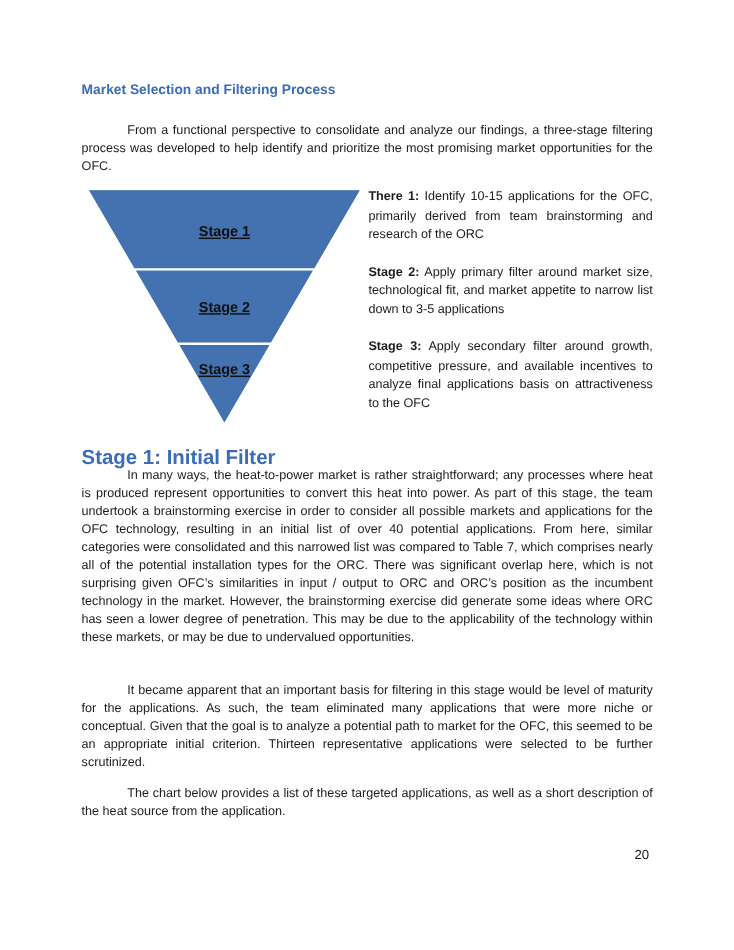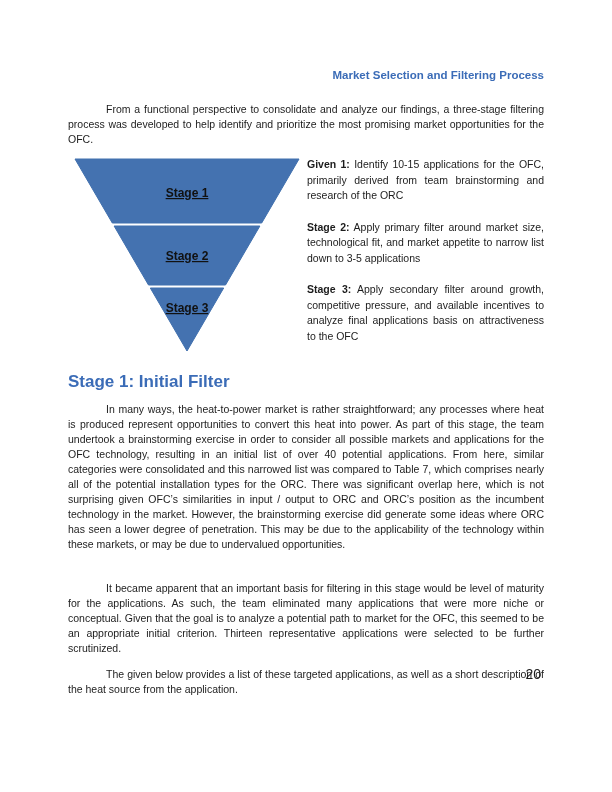--- a/index.html
+++ b/index.html
@@ -12,38 +12,37 @@
     box-sizing:border-box;
     padding:68px 68px 0 68px;
     overflow:hidden;
   }
   .doc-heading {
     color:#3b6cb7;
     font-size:11.5px;
     font-weight:bold;
     line-height:14px;
     margin:0;
-    text-align:right;
   }
   .doc-subheading {
     color:#3b6cb7;
     font-size:17px;
     font-weight:bold;
     line-height:14px;
     margin:20px 0 0 0;
   }
   .body-para {
     font-size:10.5px;
     line-height:15px;
     text-align:justify;
     margin:0;
   }
   .indent { text-indent:38px; }
   .mt-intro { margin-top:20px; }
-  .mt-13 { margin-top:13px; }
+  .mt-13 { }
   .mt-17 { margin-top:29px; }
   .mt-11 { margin-top:11px; }
   .diagram-row {
     display:flex;
     margin:10px 0 0 4px;
     height:198px;
   }
   .funnel-svg {
     width:230px; height:196px;
     flex:0 0 230px;
@@ -67,23 +66,23 @@
   }
   .stage-desc {
     font-size:10.5px;
     line-height:15.5px;
     text-align:justify;
     margin:0 0 16px 0;
   }
   .stage-desc strong { font-weight:bold; }
   .page-number {
     position:absolute;
-    top:666px;
+    top:707px;
     right:71px;
-    font-size:14px;
+    font-size:11px;
     color:#1c1c1c;
   }
 </style>
 </head>
 <body>
 
 <div class="page">
 
   <h1 class="doc-heading">Market Selection and Filtering Process</h1>
 
@@ -94,35 +93,35 @@
       <polygon class="funnel-band" points="3,2 227,2 189.7,66 40.3,66"></polygon>
       <polygon class="funnel-band" points="42.1,69 187.9,69 153.5,128 76.5,128"></polygon>
       <polygon class="funnel-band" points="78.3,131 151.7,131 115,194"></polygon>
       <text class="funnel-label" x="115" y="40">Stage 1</text>
       <text class="funnel-label" x="115" y="103">Stage 2</text>
       <text class="funnel-label" x="115" y="155">Stage 3</text>
     </svg>
 
     <div class="stage-col">
       <p class="stage-desc">
-        <strong>Given 1:</strong>
+        <strong>There 1:</strong>
         <span>Identify 10-15 applications for the OFC, primarily derived from team brainstorming and research of the ORC</span>
       </p>
       <p class="stage-desc">
         <strong>Stage 2:</strong>
         <span>Apply primary filter around market size, technological fit, and market appetite to narrow list down to 3-5 applications</span>
       </p>
       <p class="stage-desc">
         <strong>Stage 3:</strong>
         <span>Apply secondary filter around growth, competitive pressure, and available incentives to analyze final applications basis on attractiveness to the OFC</span>
       </p>
     </div>
   </div>
 
   <h2 class="doc-subheading">Stage 1: Initial Filter</h2>
 
   <p class="body-para indent mt-13">In many ways, the heat-to-power market is rather straightforward; any processes where heat is produced represent opportunities to convert this heat into power.  As part of this stage, the team undertook a brainstorming exercise in order to consider all possible markets and applications for the OFC technology, resulting in an initial list of over 40 potential applications.  From here, similar categories were consolidated and this narrowed list was compared to Table 7, which comprises nearly all of the potential installation types for the ORC.  There was significant overlap here, which is not surprising given OFC’s similarities in input / output to ORC and ORC’s position as the incumbent technology in the market.  However, the brainstorming exercise did generate some ideas where ORC has seen a lower degree of penetration.  This may be due to the applicability of the technology within these markets, or may be due to undervalued opportunities.</p>
   <p class="body-para indent mt-17">It became apparent that an important basis for filtering in this stage would be level of maturity for the applications.  As such, the team eliminated many applications that were more niche or conceptual.  Given that the goal is to analyze a potential path to market for the OFC, this seemed to be an appropriate initial criterion.  Thirteen representative applications were selected to be further scrutinized.</p>
-  <p class="body-para indent mt-11">The given below provides a list of these targeted applications, as well as a short description of the heat source from the application.</p>
+  <p class="body-para indent mt-11">The chart below provides a list of these targeted applications, as well as a short description of the heat source from the application.</p>
 
   <div class="page-number">20</div>
 
 </div>
 
 </body></html>

